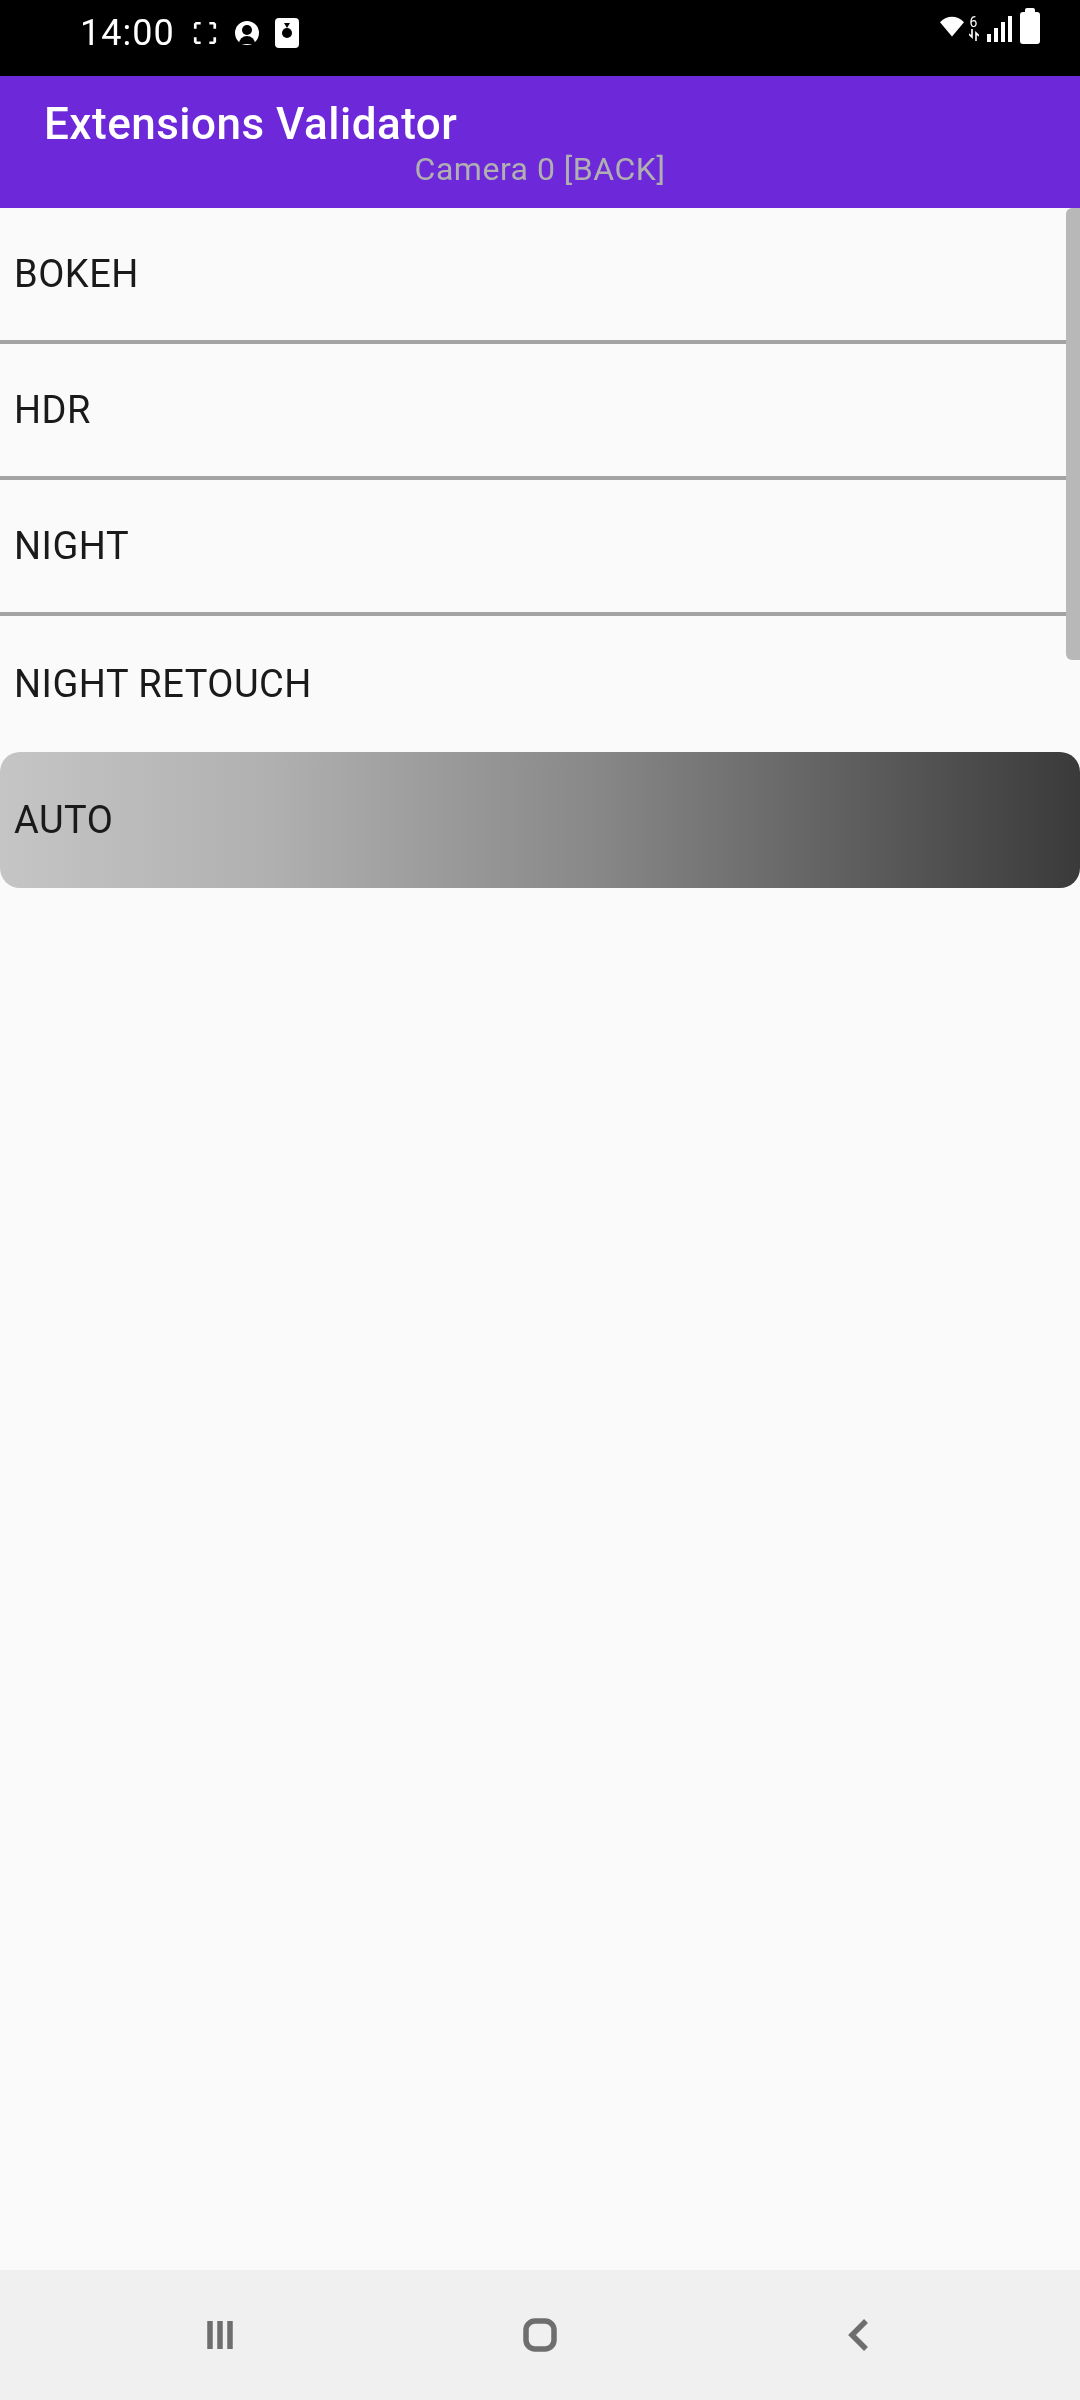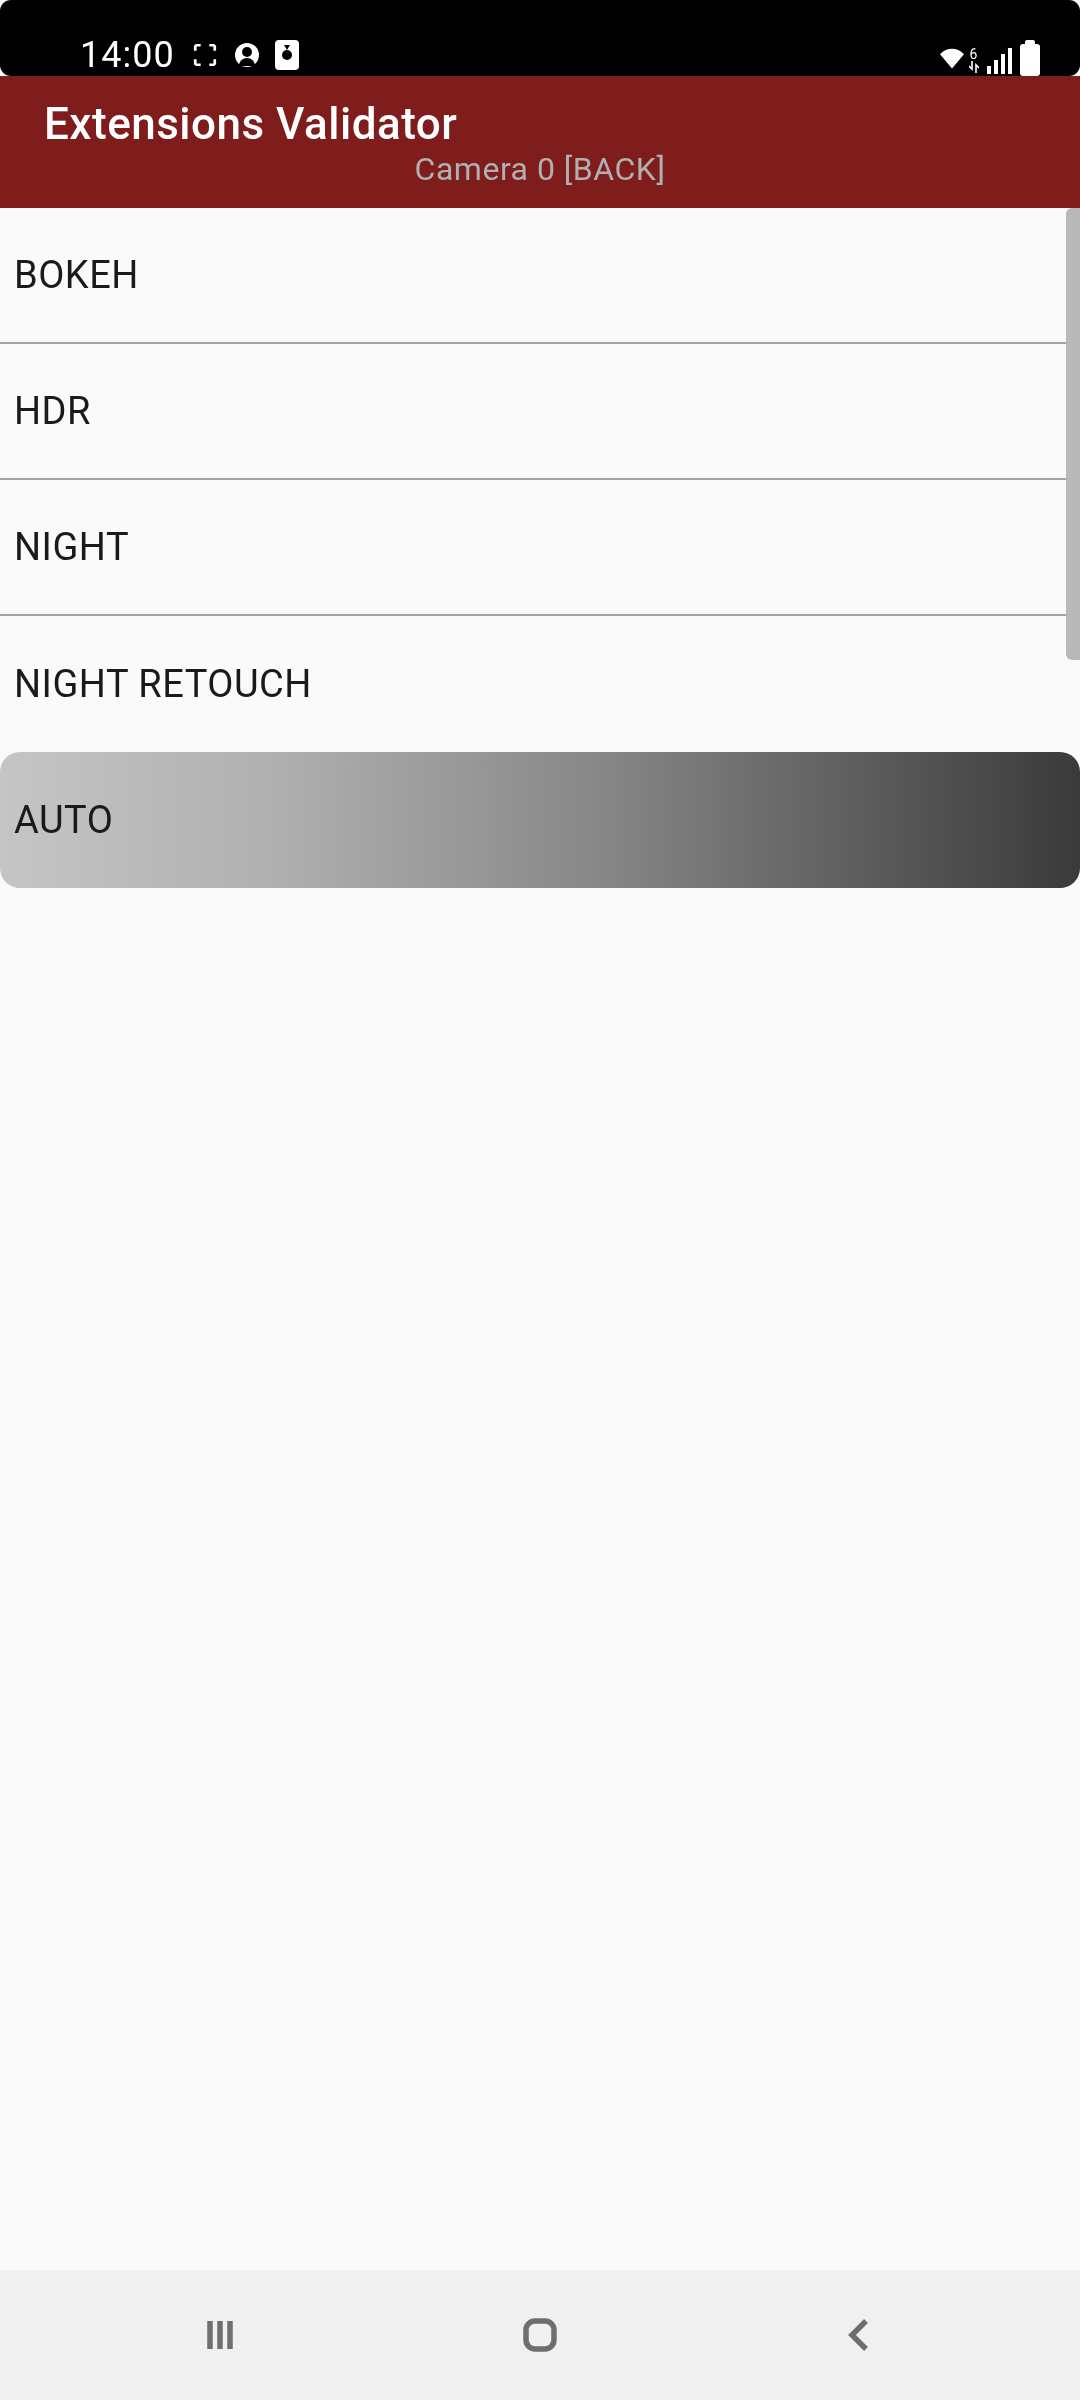--- a/index.html
+++ b/index.html
@@ -12,24 +12,23 @@
       flex-direction: column;
       overflow: hidden;
     }
 
     
     .status-bar {
       height: 76px;
       background: #000;
       color: #fff;
       display: flex;
-      align-items: flex-end;
+      align-items: flex-start;
       padding: 12px 40px 0 80px;
       font-size: 36px;
-      border-radius: 11px;
     }
     .status-left {
       display: flex;
       align-items: center;
       gap: 16px;
     }
     .status-right {
       margin-left: auto;
       display: flex;
       align-items: center;
@@ -45,36 +44,36 @@
     .ico-square-inner::after{content:""; position:absolute; width:0; height:0; border-left:3px solid transparent; border-right:3px solid transparent; border-top:5px solid #000; top:-5px; left:2px;}
     .wifi-svg, .signal-svg { fill:#fff; }
     .wifi-txt{font-size:14px; color:#fff; line-height:1;}
     .battery { width: 20px; height: 32px; background:#fff; border-radius:3px; position:relative;}
     .battery::before{content:""; position:absolute; width:10px; height:4px; background:#fff; top:-4px; left:5px; border-radius:2px 2px 0 0;}
     .signal-bars{ display:flex; align-items:flex-end; gap:2.5px; height:28px;}
     .signal-bars span{ width:4.5px; background:#fff; display:block;}
 
     
     .app-bar {
-      background: #7f1d1d;
+      background: #6d28d9;
       padding: 22px 44px 20px;
     }
     .app-title { color: #fff; font-size: 44px; font-weight: 500; letter-spacing: 0.5px;}
     .app-subtitle { color: #b0b0b0; font-size: 32px; margin-top: 0; letter-spacing: 0.5px; text-align: center;}
 
     
     .list { flex: 1; position: relative; background:#fafafa;}
     .list-item {
       height: 136px;
       padding: 0 14px;
       display: flex;
       align-items: center;
       font-size: 38px;
       color: #1a1a1a;
-      border-bottom: 2px solid #a3a3a3;
+      border-bottom: 4px solid #a3a3a3;
       background: #fafafa;
       letter-spacing: 0.5px;
     }
     .list-item.active {
       background: linear-gradient(to right, #c5c5c5 0%, #b0b0b0 25%, #888888 55%,  #3a3a3a 100%);
       border-bottom: none;
       height: 136px;
       border-radius: 20px;
     }
     .scroll-ind {

